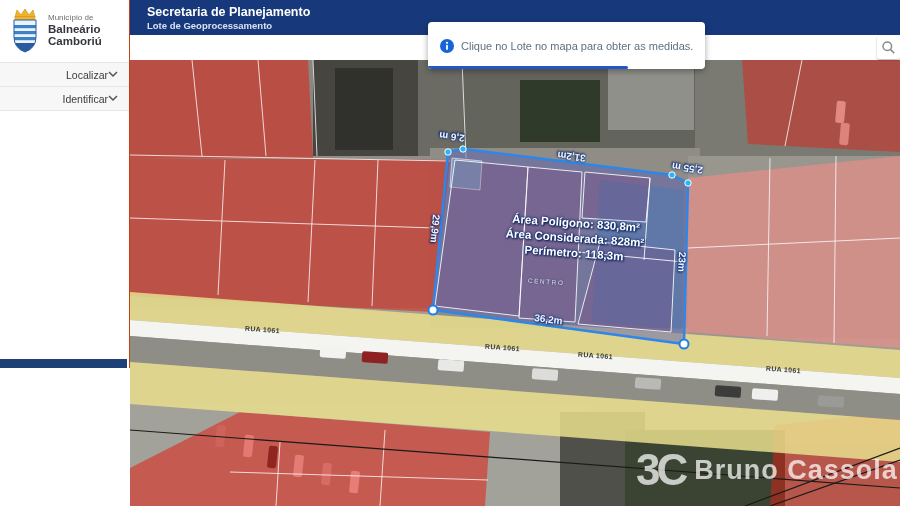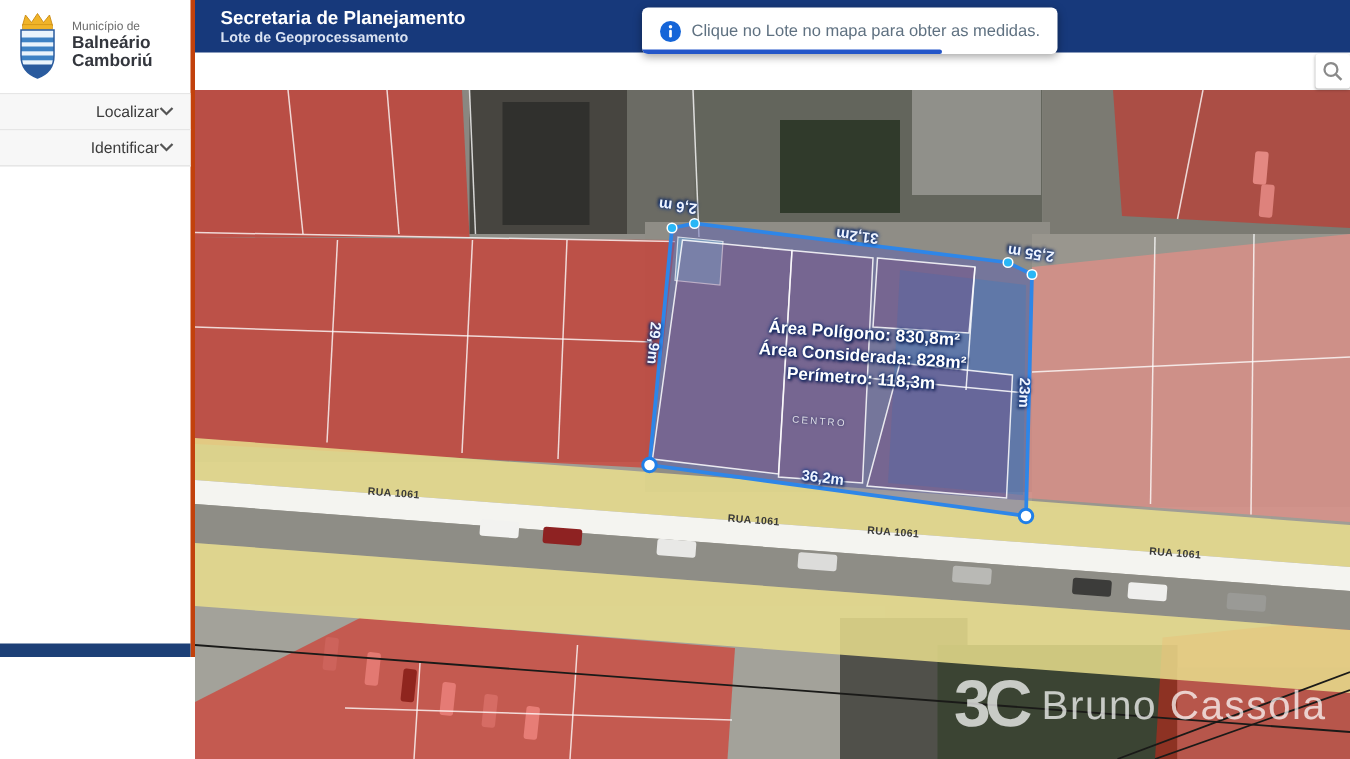--- a/index.html
+++ b/index.html
@@ -1,40 +1,40 @@
 <!DOCTYPE html>
 <html><head>
 <meta charset="utf-8">
 <style>
   html,body{margin:0;padding:0;background:#fff;}
   .app{position:relative;width:900px;height:506px;overflow:hidden;
        font-family:"Liberation Sans",sans-serif;background:#fff;}
   
-  .sidebar{position:absolute;left:0;top:0;width:130px;height:438px;background:#fff;
-           border-right:3px solid #c2410c;box-sizing:border-box;z-index:30;}
+  .sidebar{position:absolute;left:0;top:0;width:130px;height:368px;background:#fff;
+           border-right:1px solid #c2410c;box-sizing:border-box;z-index:30;}
   .logo-area{display:flex;align-items:center;gap:7px;padding:7px 6px 7px 9px;height:48px;}
   .logo-text{line-height:1.12;}
   .logo-muni{font-size:8px;color:#6d6d6d;}
   .logo-name{font-size:11.5px;font-weight:bold;color:#33363d;}
   .menu{border-top:1px solid #e6e6e6;}
   .menu-item{height:23px;display:flex;align-items:center;justify-content:flex-end;
              padding:0 11px;background:#f7f7f7;border-bottom:1px solid #e6e6e6;cursor:pointer;}
   .menu-item span.lbl{font-size:10.5px;color:#3c3c3c;}
   .sidebar-footer{position:absolute;left:0;bottom:0;width:127px;height:9px;background:#1d4077;}
   
   .header{position:absolute;left:130px;top:0;width:770px;height:35px;background:#17397b;z-index:20;}
   .header-title{position:absolute;left:17px;top:5px;font-size:12.5px;font-weight:bold;color:#fff;}
   .header-sub{position:absolute;left:17px;top:20px;font-size:9.5px;font-weight:bold;color:#d9e2f2;}
   .breadcrumb{position:absolute;left:130px;top:35px;width:770px;height:25px;background:#123169;
               display:flex;align-items:center;gap:6px;padding-left:17px;box-sizing:border-box;z-index:20;}
   .bc-prefix{font-size:9.5px;font-weight:bold;color:#fff;}
   .bc-sep{font-size:9.5px;color:#c3cfe6;}
   .bc-link{font-size:9.5px;color:#6e9ddb;cursor:pointer;}
   
-  .toast{position:absolute;left:428px;top:5px;height:31px;background:#fff;border-radius:4px;
+  .toast{position:absolute;left:428px;top:22px;height:47px;background:#fff;border-radius:4px;
          box-shadow:0 2px 6px rgba(0,0,0,.35);display:flex;align-items:center;gap:7px;
          padding:0 12px;z-index:40;overflow:hidden;}
   .toast-text{font-size:11px;color:#5f7181;white-space:nowrap;}
   .toast-progress{position:absolute;left:0;bottom:0;height:3px;width:72%;background:#2456c9;border-radius:0 2px 2px 0;}
   
   .search-btn{position:absolute;left:877px;top:36px;width:23px;height:23px;background:#fff;
               border-radius:2px;box-shadow:0 1px 2px rgba(0,0,0,.3);display:flex;align-items:center;
               justify-content:center;z-index:40;cursor:pointer;}
   
   .map{position:absolute;left:130px;top:60px;width:770px;height:446px;overflow:hidden;
@@ -44,21 +44,21 @@
   .lbl-edge{font-size:10px;font-weight:bold;color:#eef4ff;white-space:nowrap;transform-origin:0 0;
             text-shadow:0 0 3px #143a8a,0 0 2px #143a8a,1px 1px 2px rgba(0,20,60,.9);}
   .lot-measures{left:325px;top:156px;width:240px;text-align:center;transform:rotate(4deg);
                 font-size:11.5px;font-weight:bold;color:#fff;line-height:1.3;
                 text-shadow:0 0 3px #0e2f73,0 0 2px #0e2f73,1px 1px 2px rgba(0,10,50,.95);}
   .street-lbl{font-size:7px;font-weight:bold;color:#3a3a3a;transform:rotate(4.3deg);white-space:nowrap;letter-spacing:.3px;}
   .district-lbl{left:398px;top:218px;font-size:6.5px;letter-spacing:1.5px;color:rgba(255,255,255,.8);
                 transform:rotate(4deg);text-shadow:0 0 2px rgba(20,40,90,.8);}
   .watermark{left:476px;top:388px;display:flex;align-items:center;gap:10px;color:rgba(255,255,255,.72);z-index:15;}
   .wm-logo{font-size:44px;font-weight:bold;letter-spacing:-4px;line-height:1;margin-left:30px;}
-  .wm-name{font-size:27px;font-weight:normal;letter-spacing:1px;}
+  .wm-name{font-size:27px;font-weight:bold;letter-spacing:1px;}
 </style>
 </head>
 <body>
 
 <div class="app">
 
   <div class="sidebar">
     <div class="logo-area">
       <svg width="32" height="48" viewBox="0 0 32 48">
         <path d="M6 10 L8 3 L12 8 L16 2 L20 8 L24 3 L26 10 Z" fill="#f0b429" stroke="#c98a12" stroke-width="0.6"></path>

